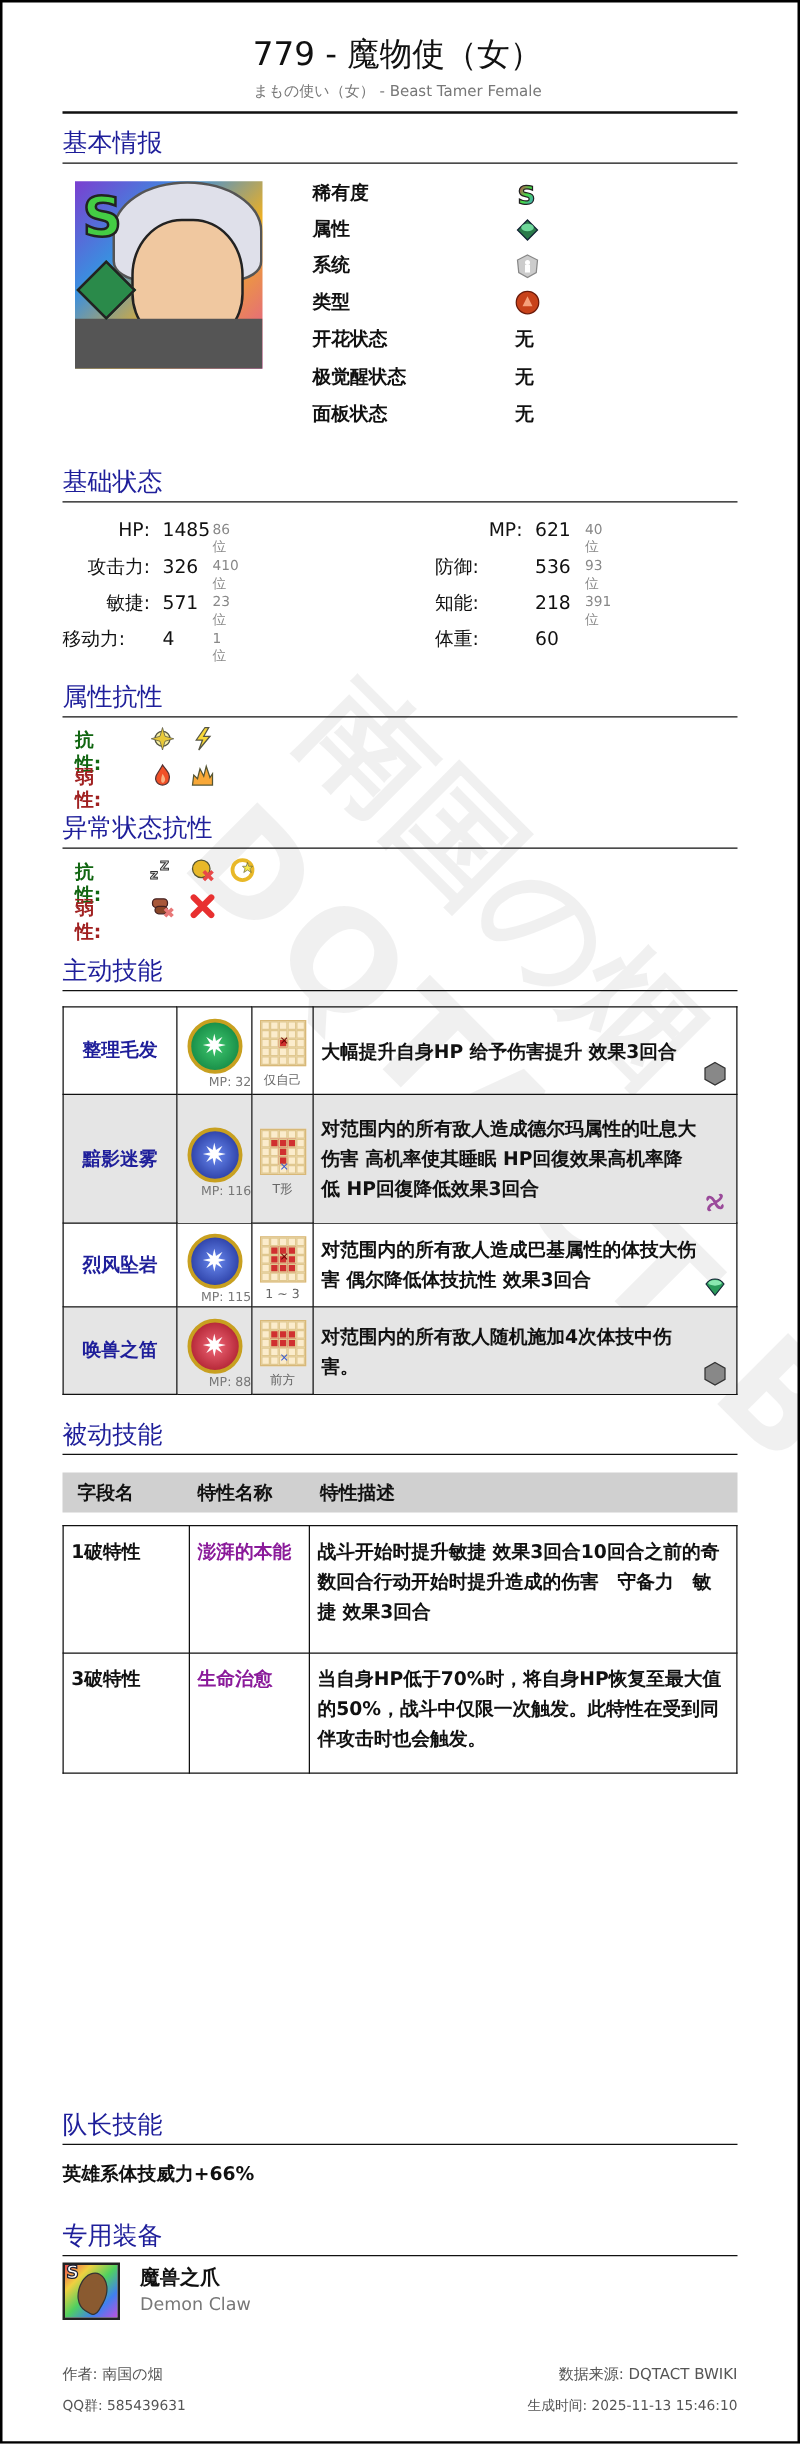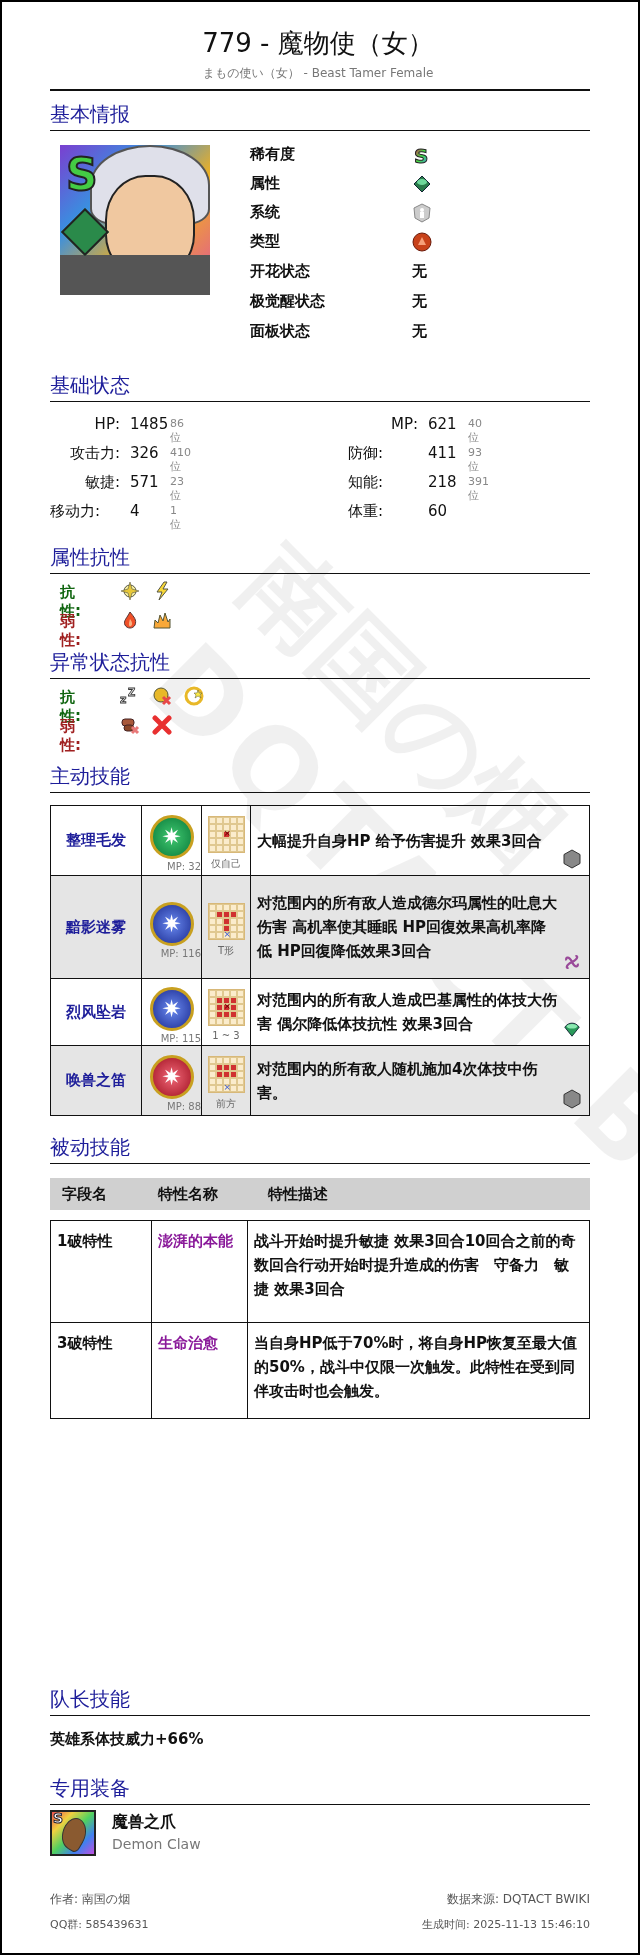--- a/index.html
+++ b/index.html
@@ -182,21 +182,21 @@
   <span class="rank">1位</span>
 </div>
 
 <div class="stat" style="left:348px; top:415px;">
   <span class="lab">MP:</span>
   <span class="val">621</span>
   <span class="rank">40位</span>
 </div>
 <div class="stat" style="left:348px; top:444px;">
   <span class="lab" style="text-align:left;">防御:</span>
-  <span class="val">411</span>
+  <span class="val">536</span>
   <span class="rank">93位</span>
 </div>
 <div class="stat" style="left:348px; top:473px;">
   <span class="lab" style="text-align:left;">知能:</span>
   <span class="val">218</span>
   <span class="rank">391位</span>
 </div>
 <div class="stat" style="left:348px; top:502px;">
   <span class="lab" style="text-align:left;">体重:</span>
   <span class="val">60</span>
@@ -437,21 +437,21 @@
           </svg>
     </td>
   </tr>
 </tbody>
   </table>
 
 <div class="section-h" style="top:1134px;">被动技能</div>
 <div class="passive-h">
   <span style="left:12px;">字段名</span>
   <span style="left:108px;">特性名称</span>
-  <span style="left:218px;">特性描述</span>
+  <span style="left:206px;">特性描述</span>
 </div>
 
 <table class="passives">
   <tbody>
   <tr style="height:102px;">
     <td class="f">1破特性</td>
     <td class="n">澎湃的本能</td>
     <td>战斗开始时提升敏捷 效果3回合10回合之前的奇数回合行动开始时提升造成的伤害　守备力　敏捷 效果3回合</td>
   </tr>
   <tr style="height:96px;">

